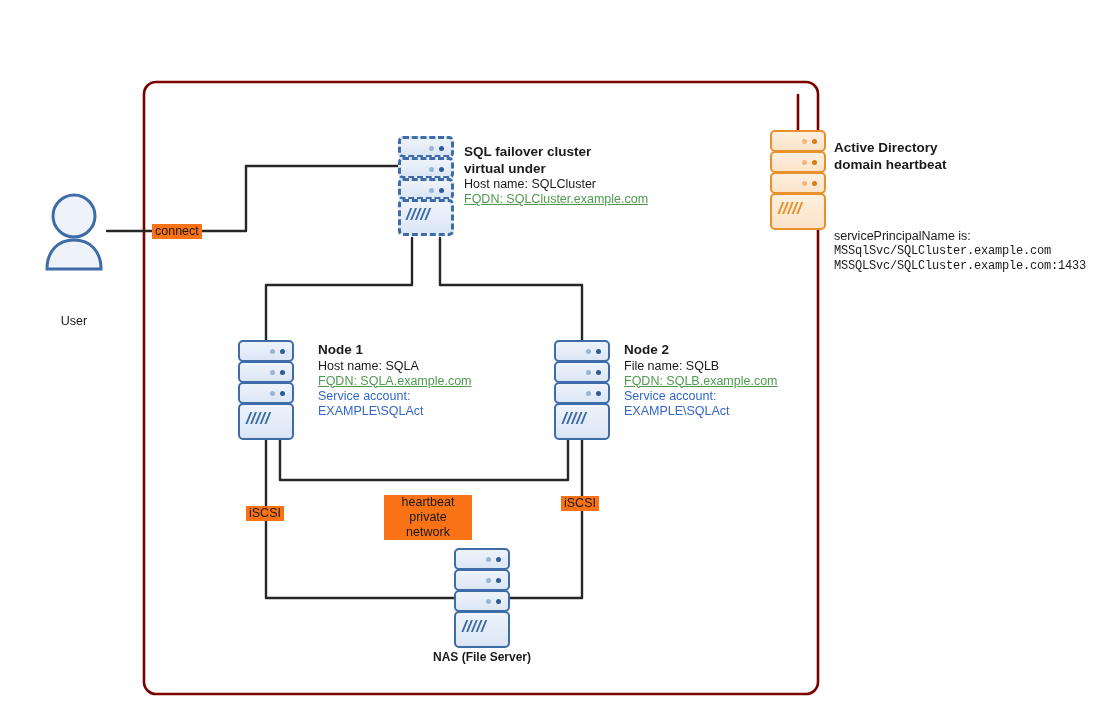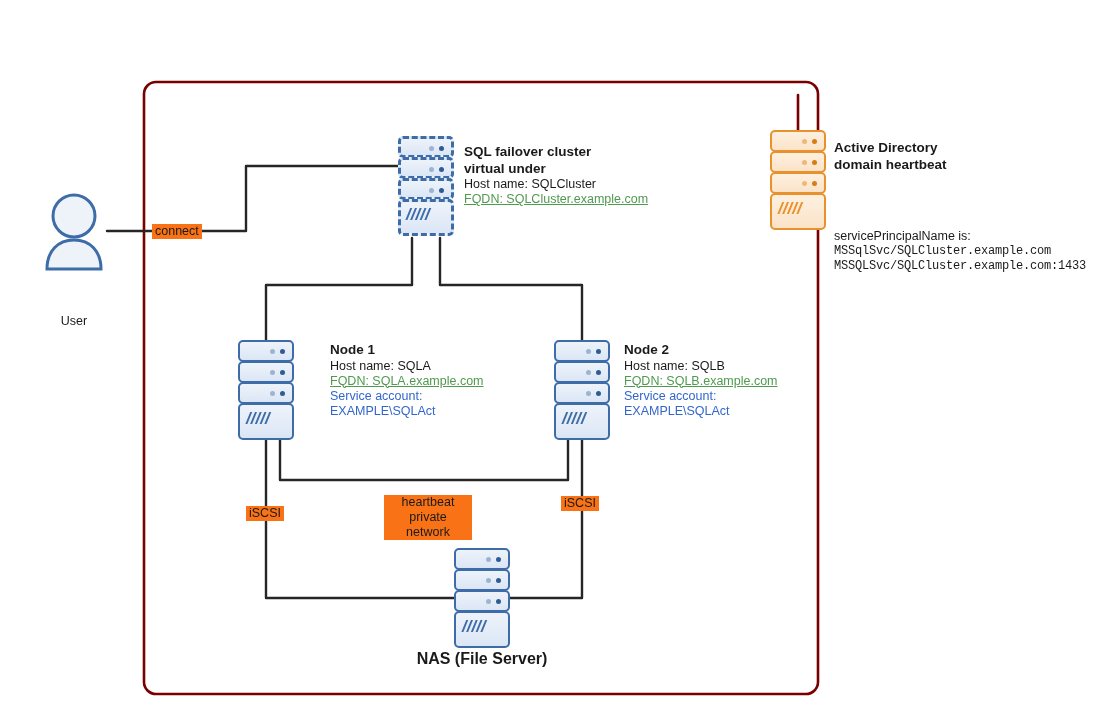--- a/index.html
+++ b/index.html
@@ -33,21 +33,21 @@
   .server.orange .dotB{background:#d97c16;}
   .server.orange .slashes{color:#e8912d;}
 
   
   .lbl{position:absolute;font-size:12.5px;color:#1a1a1a;line-height:15px;white-space:nowrap;}
   .lbl .ttl{font-weight:bold;font-size:13.5px;line-height:16.5px;}
   .green{color:#4f9a4f;text-decoration:underline;}
   .blue{color:#3366cc;}
   .mono{font-family:"Liberation Mono",monospace;font-size:12px;letter-spacing:-0.2px;}
   .cap{position:absolute;font-size:12.5px;color:#1a1a1a;text-align:center;white-space:nowrap;}
-  .capb{position:absolute;font-size:16px;color:#1a1a1a;font-weight:bold;text-align:center;white-space:nowrap;}
+  .capb{position:absolute;font-size:12px;color:#1a1a1a;font-weight:bold;text-align:center;white-space:nowrap;}
   .edge-lbl{position:absolute;font-size:12.5px;color:#1a1a1a;text-align:center;
        background:#f97316;padding:0 3px;line-height:15px;white-space:nowrap;}
 </style>
 </head>
 <body>
 
 <div id="stage">
 
   <svg id="wires" viewBox="0 0 1120 713" xmlns="http://www.w3.org/2000/svg">
 
@@ -112,21 +112,21 @@
       <span class="dot dotB"></span>
     </div>
     <div class="bay b3">
       <span class="dot dotA"></span>
       <span class="dot dotB"></span>
     </div>
     <div class="bay b4"></div>
     <div class="slashes">/////</div>
   </div>
 
-  <div class="lbl" style="left:318px;top:342px;margin-left:12px;">
+  <div class="lbl" style="left:318px;top:342px;">
     <div class="ttl">Node 1</div>
     <div>Host name: SQLA</div>
     <div class="green">FQDN: SQLA.example.com</div>
     <div class="blue">Service account:</div>
     <div class="blue">EXAMPLE\SQLAct</div>
   </div>
 
   <div class="server" style="left:554px;top:340px;">
     <div class="bay b1">
       <span class="dot dotA"></span>
@@ -139,21 +139,21 @@
     <div class="bay b3">
       <span class="dot dotA"></span>
       <span class="dot dotB"></span>
     </div>
     <div class="bay b4"></div>
     <div class="slashes">/////</div>
   </div>
 
   <div class="lbl" style="left:624px;top:342px;">
     <div class="ttl">Node 2</div>
-    <div>Host name: SQLB</div>
+    <div>File name: SQLB</div>
     <div class="green">FQDN: SQLB.example.com</div>
     <div class="blue">Service account:</div>
     <div class="blue">EXAMPLE\SQLAct</div>
   </div>
 
   <div class="edge-lbl" style="left:384px;top:457px;width:82px;margin-top:38px;">
     <div>heartbeat</div>
     <div>private</div>
     <div>network</div>
   </div>

